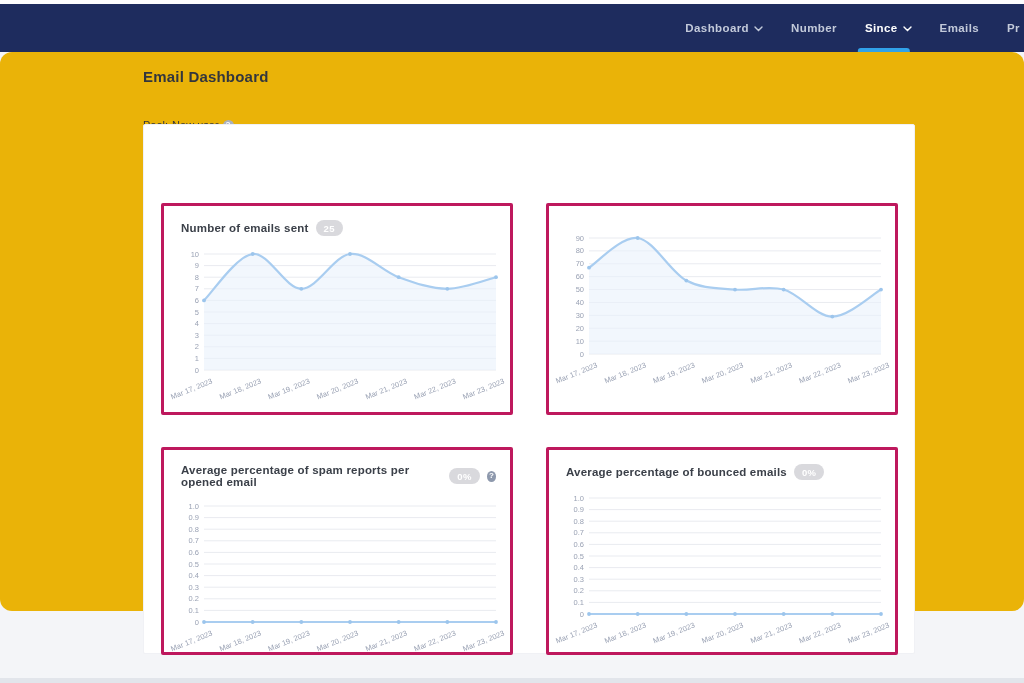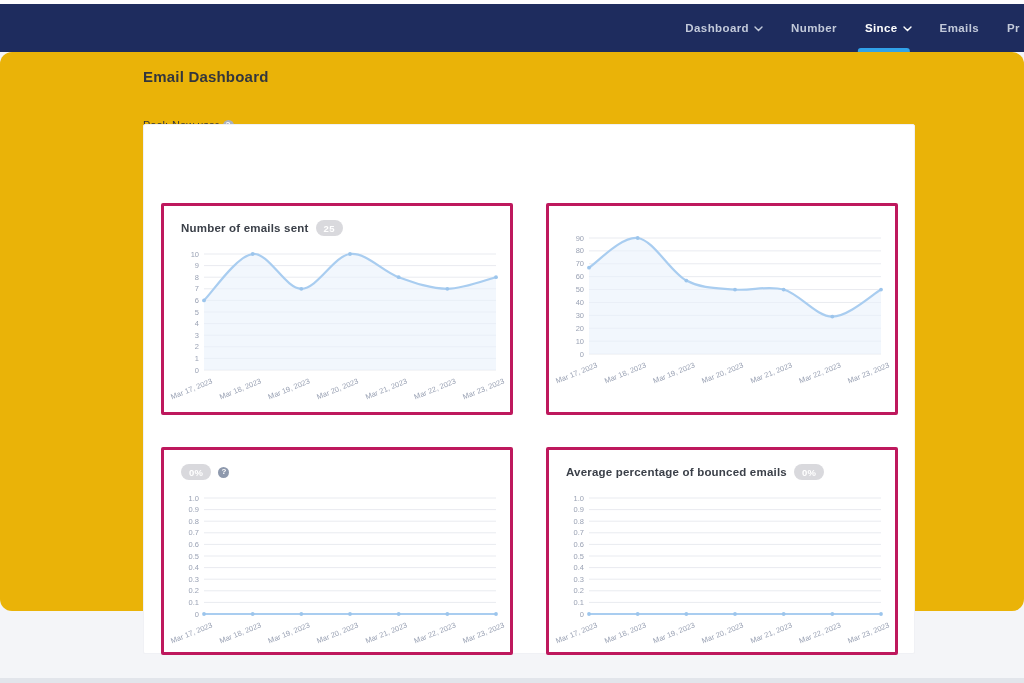--- a/index.html
+++ b/index.html
@@ -217,20 +217,21 @@
               <text x="181.00" y="135" text-anchor="end" font-size="7.5" fill="#9aa2b4" transform="rotate(-22 181.00 135)">Mar 20, 2023</text>
               <text x="229.67" y="135" text-anchor="end" font-size="7.5" fill="#9aa2b4" transform="rotate(-22 229.67 135)">Mar 21, 2023</text>
               <text x="278.33" y="135" text-anchor="end" font-size="7.5" fill="#9aa2b4" transform="rotate(-22 278.33 135)">Mar 22, 2023</text>
               <text x="327.00" y="135" text-anchor="end" font-size="7.5" fill="#9aa2b4" transform="rotate(-22 327.00 135)">Mar 23, 2023</text>
             </svg>
           </div>
       </div>
 
       <div class="card">
         <div class="card-head">
+          <span class="card-title">Average percentage of spam reports per opened email</span>
           <span class="badge">0%</span>
           <span class="help-icon dark">?</span>
         </div>
         <div class="chart">
             <svg width="322" height="158" viewBox="0 0 322 158">
               <line x1="26" y1="122.00" x2="318" y2="122.00" stroke="#e9ebf0" stroke-width="1"></line>
               <text x="21" y="124.6" text-anchor="end" font-size="7.5" fill="#9aa2b4">0</text>
               <line x1="26" y1="110.40" x2="318" y2="110.40" stroke="#e9ebf0" stroke-width="1"></line>
               <text x="21" y="113" text-anchor="end" font-size="7.5" fill="#9aa2b4">0.1</text>
               <line x1="26" y1="98.80" x2="318" y2="98.80" stroke="#e9ebf0" stroke-width="1"></line>

